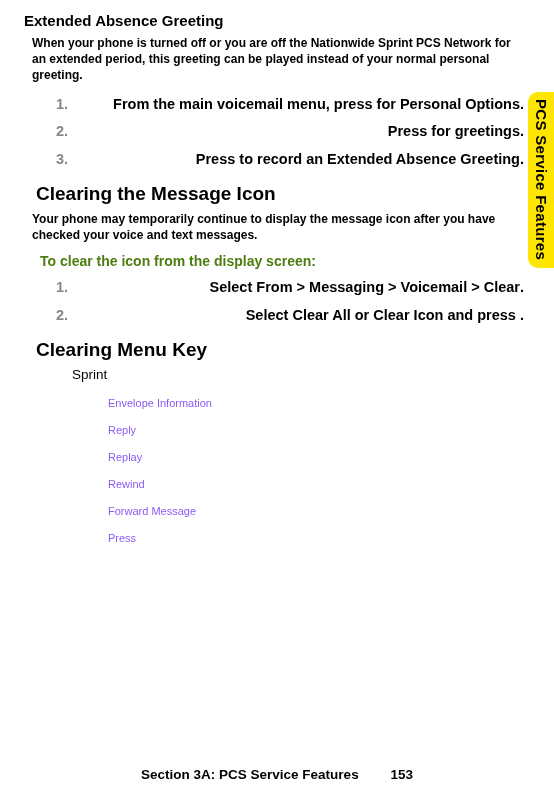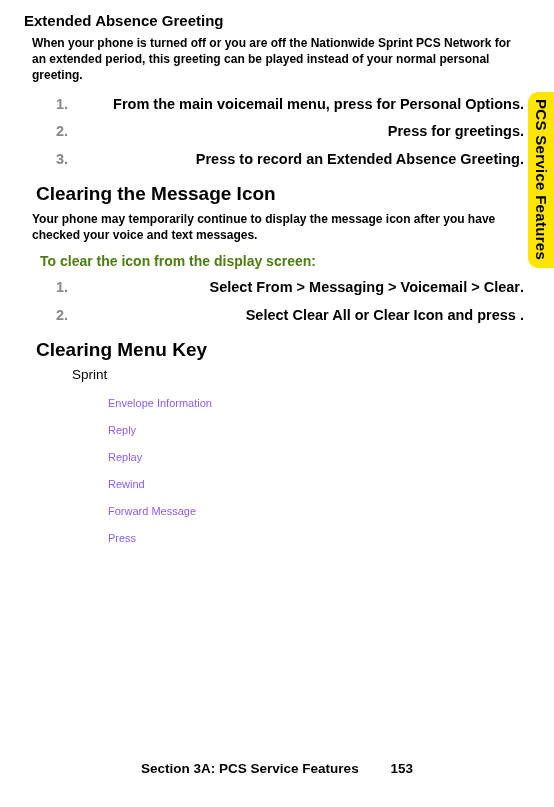--- a/index.html
+++ b/index.html
@@ -88,21 +88,21 @@
   }
   ul.submenu > li {
     font-size: 11px;
     color: #8b5cf6;
     margin-bottom: 12px;
     font-weight: 500;
     margin-top: 15px;
   }
   .footer {
     position: absolute;
-    bottom: 31px;
+    bottom: 25px;
     left: 0;
     width: 554px;
     text-align: center;
     font-size: 13.5px;
     font-weight: 700;
   }
   .footer .pn { margin-left: 28px; }
 </style>
 </head>
 <body>

